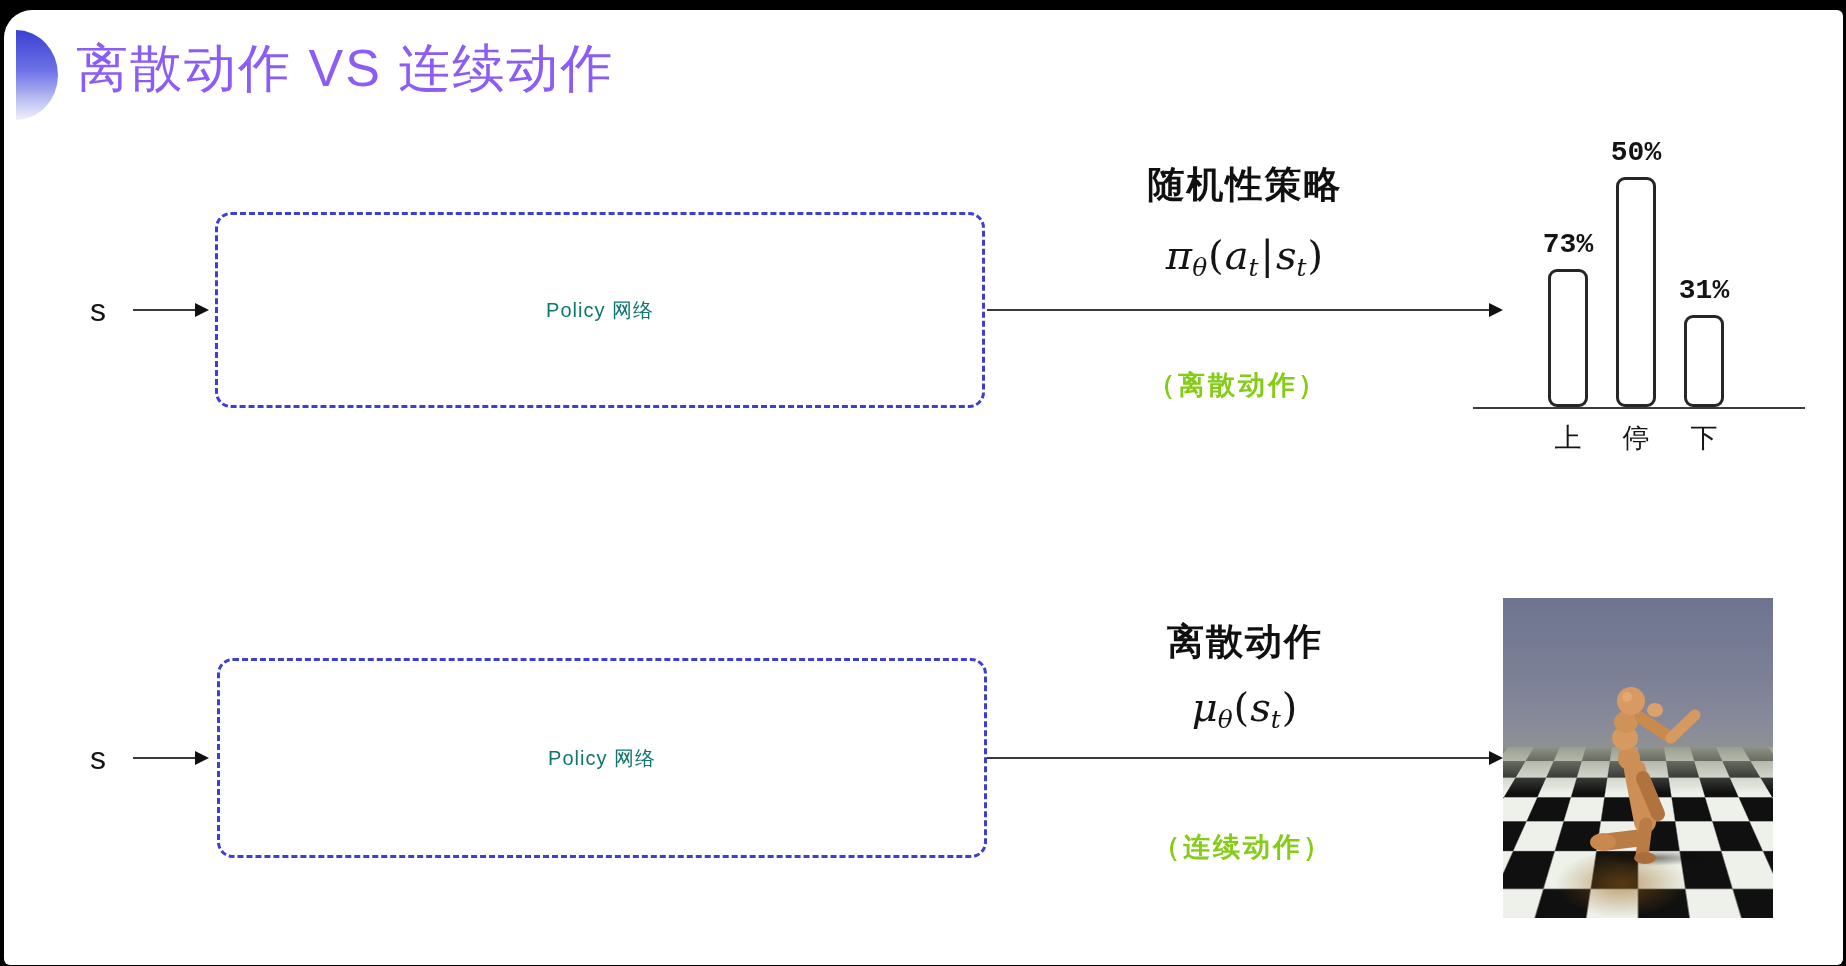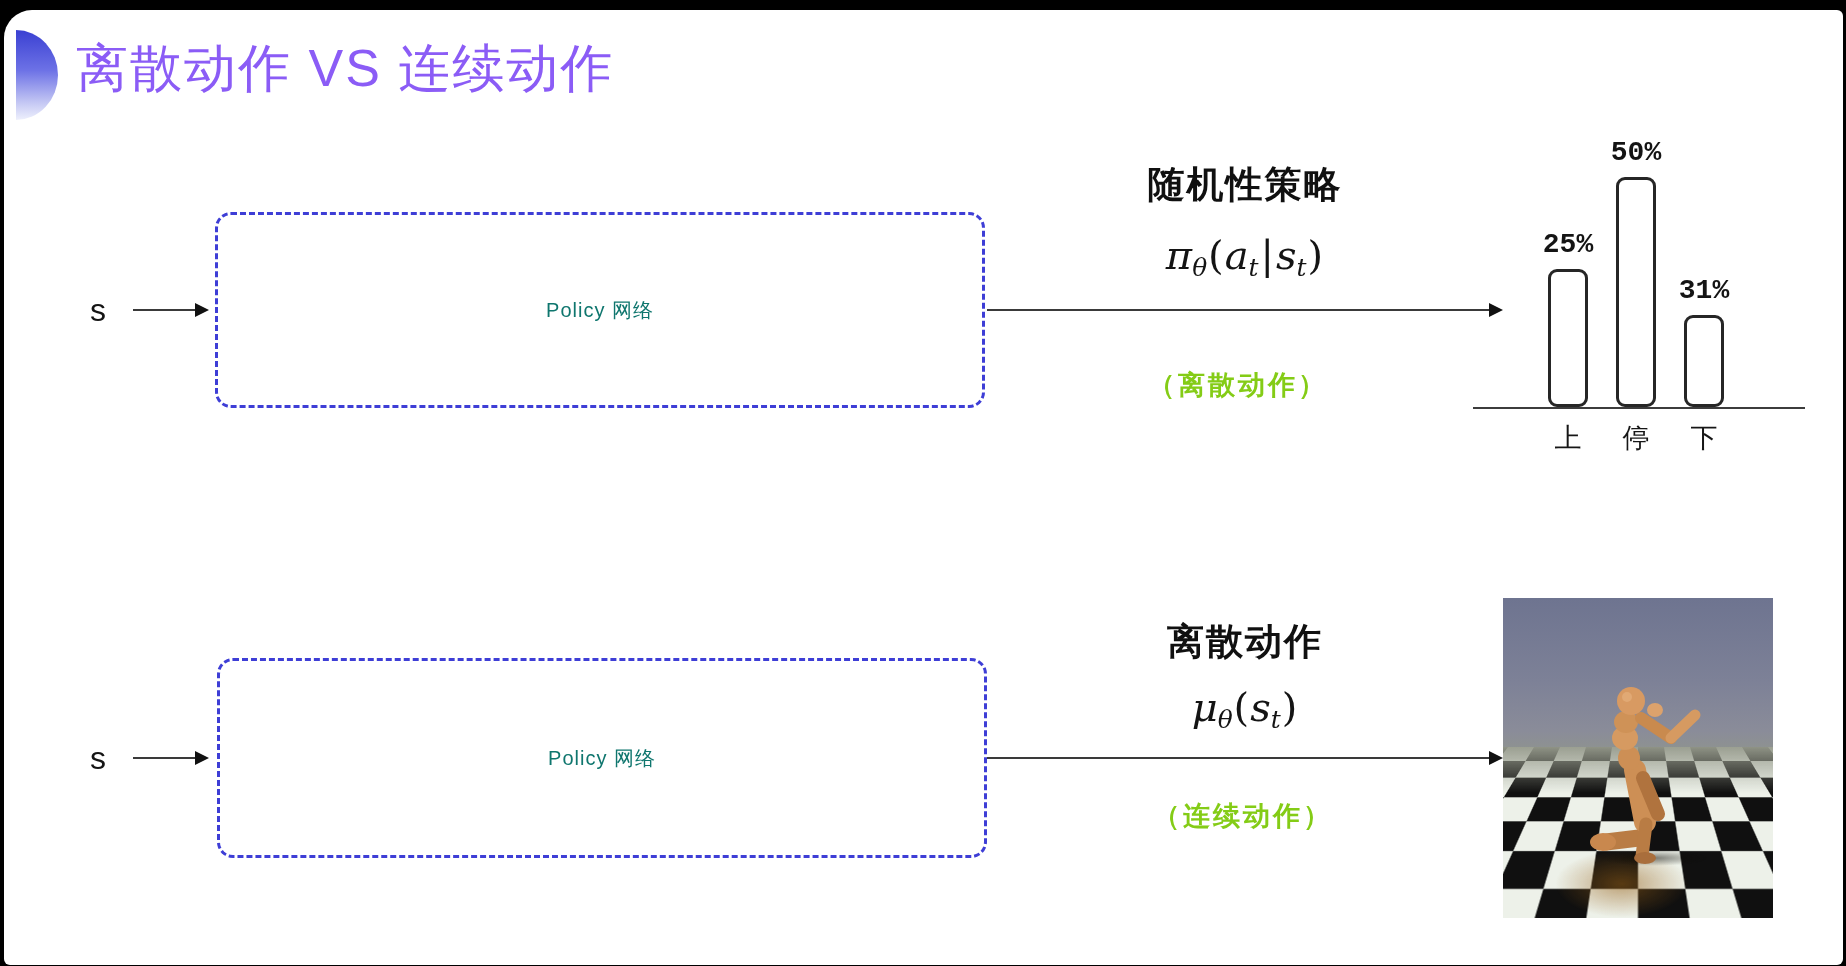--- a/index.html
+++ b/index.html
@@ -53,21 +53,21 @@
     font-family:"DejaVu Serif","Liberation Serif",serif; font-size:40px; line-height:54px; color:#141414; }
   #formula-top { top:228px; }
   #formula-bottom { top:680px; }
   .f-main,.f-var { font-style:italic; }
   .f-sub { font-style:italic; font-size:0.62em; vertical-align:-0.28em; }
   .f-paren { font-style:normal; padding:0 1px; }
   .f-bar { font-style:normal; padding:0 2px; }
   .action-note { position:absolute; width:400px; text-align:center; font-size:27px;
     line-height:28px; color:#84cc16; font-weight:600; letter-spacing:3px; }
   #action-note-top { left:1038px; top:371px; }
-  #action-note-bottom { left:1043px; top:802px; }
+  #action-note-bottom { left:1043px; top:833px; }
 
   
   #chart { position:absolute; left:1473px; top:118px; width:332px; height:291px; }
   #chart .axis { position:absolute; left:0; bottom:0; width:332px; height:2px; background:#3c3c3c; }
   .bar-item { position:absolute; bottom:2px; width:40px; display:flex; flex-direction:column;
     align-items:center; justify-content:flex-end;font-family:Liberation Mono, monospace; }
   .bar-item .bar-value { font-size:28px; font-weight:600; color:#141414; margin-bottom:9px; }
   .bar-item .bar { width:40px; border:3px solid #262626; border-radius:9px; background:#fff; }
   #bar-item-0 { left:75px; } #bar-item-1 { left:143px; } #bar-item-2 { left:211px; }
   #chart-cats { position:absolute; left:1473px; top:420px; width:332px; height:40px; }
@@ -115,21 +115,21 @@
     <div class="head"></div>
   </div>
   <div class="policy-type" id="policy-type-top">随机性策略</div>
   <div class="formula" id="formula-top">
     <span class="f-main">π</span><span class="f-sub">θ</span><span class="f-paren">(</span><span class="f-var">a</span><span class="f-sub">t</span><span class="f-bar">|</span><span class="f-var">s</span><span class="f-sub">t</span><span class="f-paren">)</span>
   </div>
   <div class="action-note" id="action-note-top">（离散动作）</div>
 
   <div id="chart">
     <div class="bar-item" id="bar-item-0">
-      <div class="bar-value">25%</div>
+      <div class="bar-value">73%</div>
       <div class="bar" id="bar-0" style="height: 138px;"></div>
     </div>
     <div class="bar-item" id="bar-item-1">
       <div class="bar-value">50%</div>
       <div class="bar" id="bar-1" style="height: 230px;"></div>
     </div>
     <div class="bar-item" id="bar-item-2">
       <div class="bar-value">31%</div>
       <div class="bar" id="bar-2" style="height: 92px;"></div>
     </div>

